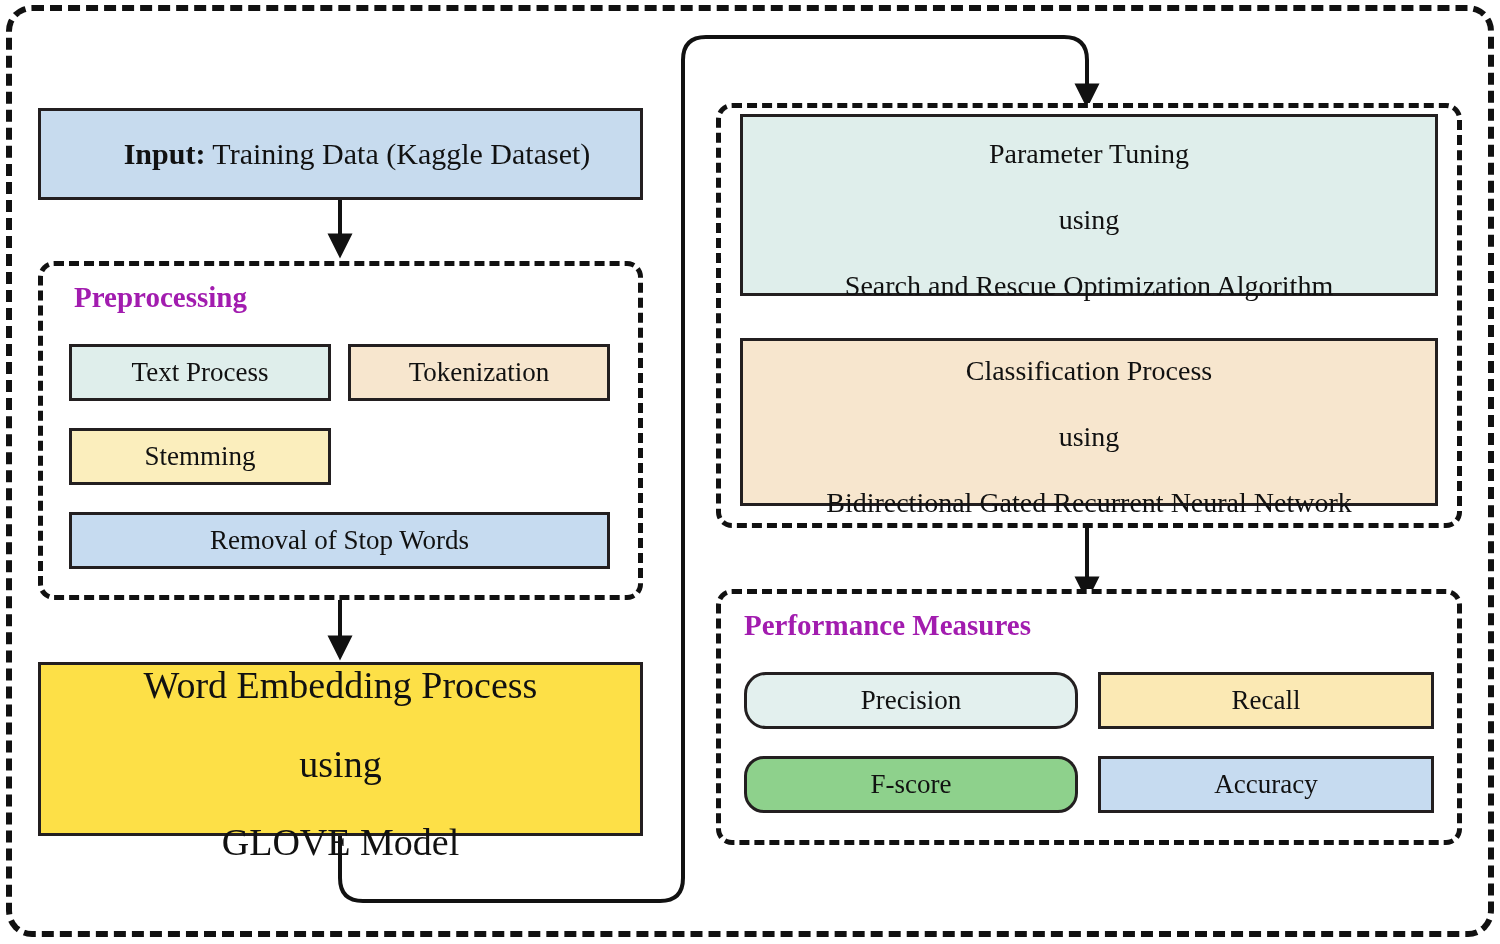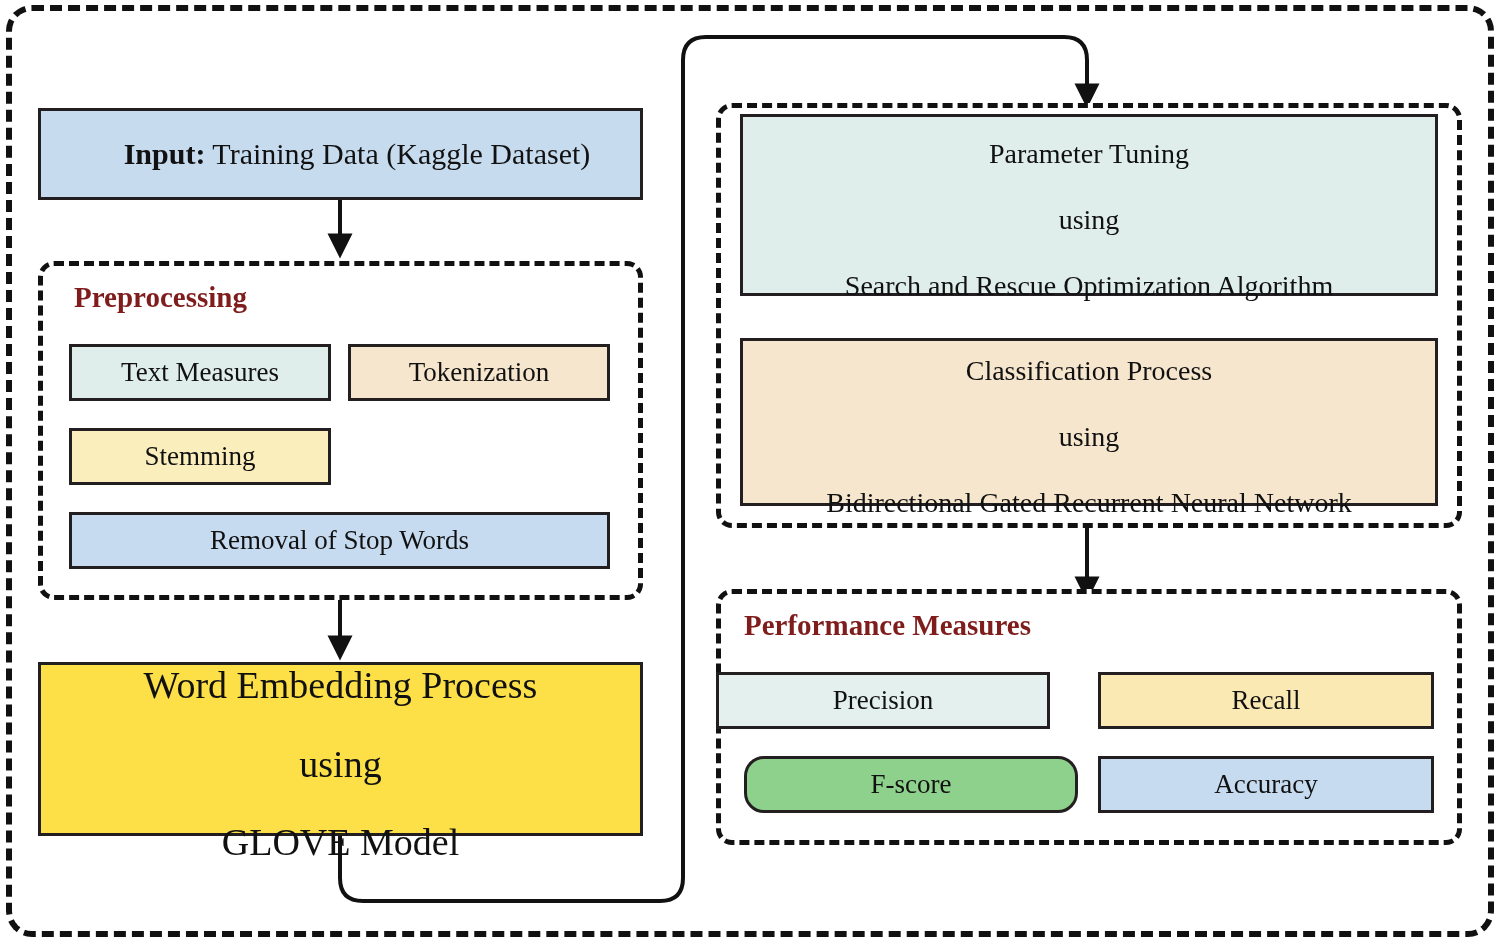--- a/index.html
+++ b/index.html
@@ -46,21 +46,21 @@
     justify-content: center;
     text-align: center;
     color: #111111;
     line-height: 1.28;
   }
   .node .line { display: block; margin-top: 30px; }
 
   
   .group-title {
     font-weight: bold;
-    color: #7f1d1d;
+    color: #a21caf;
     white-space: nowrap;
   }
 
   
   #wires {
     position: absolute;
     left: 0; top: 0;
     width: 1500px; height: 944px;
     pointer-events: none;
   }
@@ -115,21 +115,21 @@
       <b>Input:</b><span> Training Data (Kaggle Dataset)</span>
     </span>
   </div>
 
   <div class="abs group-box" style="left:38px; top:261px; width:605px; height:339px;"></div>
 
   <div class="abs group-title" style="left:74px; top:281px; font-size:29px;">Preprocessing</div>
 
   <div class="abs node" style="left:69px; top:344px; width:262px; height:57px;
               background:#dfeeeb; font-size:27px;">
-    <span>Text Measures</span>
+    <span>Text Process</span>
   </div>
 
   <div class="abs node" style="left:348px; top:344px; width:262px; height:57px;
               background:#f7e6ce; font-size:27px;">
     <span>Tokenization</span>
   </div>
 
   <div class="abs node" style="left:69px; top:428px; width:262px; height:57px;
               background:#fbeebd; font-size:27px;">
     <span>Stemming</span>
@@ -161,22 +161,22 @@
               background:#f7e6ce; font-size:28px; flex-direction:column;">
     <span class="line">Classification Process</span>
     <span class="line">using</span>
     <span class="line">Bidirectional Gated Recurrent Neural Network</span>
   </div>
 
   <div class="abs group-box" style="left:716px; top:589px; width:746px; height:256px;"></div>
 
   <div class="abs group-title" style="left:744px; top:609px; font-size:29px;">Performance Measures</div>
 
-  <div class="abs node" style="left:716px; top:672px; width:334px; height:57px;
-              background:#e3f0ee; font-size:27px;">
+  <div class="abs node" style="left:744px; top:672px; width:334px; height:57px;
+              background:#e3f0ee; font-size:27px;border-radius:22px;">
     <span>Precision</span>
   </div>
 
   <div class="abs node" style="left:1098px; top:672px; width:336px; height:57px;
               background:#fbe9b4; font-size:27px;">
     <span>Recall</span>
   </div>
 
   <div class="abs node" style="left:744px; top:756px; width:334px; height:57px;
               background:#8ed18c; font-size:27px;border-radius:20px;">

